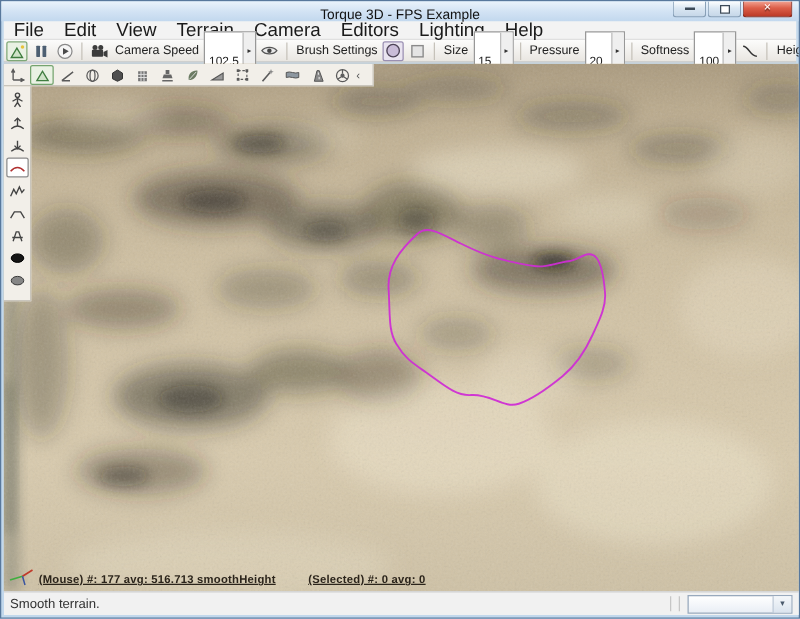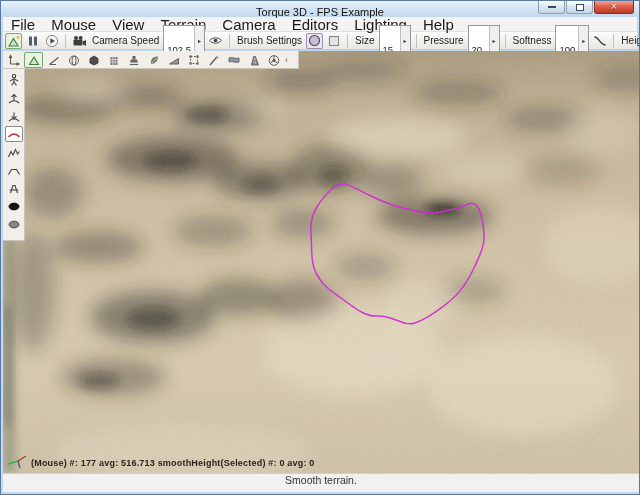--- a/index.html
+++ b/index.html
@@ -59,26 +59,26 @@
   .overflow{font-size:9px;color:#555;margin-left:1px;}
   
   .vstrip{position:absolute;left:0;top:18px;width:22px;height:172px;background:#f2efe9;
     border-right:1px solid #c9c5bc;border-bottom:1px solid #c9c5bc;
     display:flex;flex-direction:column;align-items:center;gap:2px;padding:3px 0;z-index:10;}
   .vtool{width:18px;height:16px;display:flex;align-items:center;justify-content:center;
     border:1px solid transparent;border-radius:2px;}
   .vtool.vsel{background:#fff;border-color:#8a8a8a;}
   
   .gizmo{position:absolute;left:3px;bottom:3px;z-index:11;}
-  .vstats{position:absolute;left:28px;bottom:5px;z-index:11;display:flex;
-    font-size:9px;font-weight:bold;color:#2b241b;letter-spacing:.2px;}
+  .vstats{position:absolute;left:28px;bottom:5px;z-index:11;display:flex;gap:26px;
+    font-size:9px;font-weight:bold;color:#2b241b;letter-spacing:.2px;text-decoration:underline;}
   
   .statusbar{position:absolute;left:2px;top:472px;width:636px;height:19px;
     background:#f1f1f1;border-top:1px solid #cfcfcf;display:flex;align-items:center;
-    font-size:10.5px;color:#333;padding:0 5px;gap:6px;flex-direction:column;}
+    font-size:10.5px;color:#333;padding:0 5px;gap:6px;}
   .status-msg{flex:1;}
   .ssep{width:1px;height:12px;background:#c6c6c6;}
   .status-stats{padding:0 8px;}
   .combo{width:84px;height:15px;border:1px solid #98a9bd;display:flex;align-items:center;
     background:linear-gradient(#ffffff,#e9eef5);}
   .combo .cval{flex:1;padding:0 3px;font-size:10px;}
   .combo .carr{width:15px;height:100%;border-left:1px solid #bcc8d6;display:flex;
     align-items:center;justify-content:center;font-size:7px;color:#49596b;
     background:linear-gradient(#f4f7fa,#dbe4ee);}
   svg{display:block;}
@@ -101,21 +101,21 @@
     <div class="wbtn max">
         <span class="glyph-max"></span>
       </div>
     <div class="wbtn close">
         <span>×</span>
       </div>
   </div>
 
   <div class="menubar">
     <span class="menu-item">File</span>
-    <span class="menu-item">Mouse</span>
+    <span class="menu-item">Edit</span>
     <span class="menu-item">View</span>
     <span class="menu-item">Terrain</span>
     <span class="menu-item">Camera</span>
     <span class="menu-item">Editors</span>
     <span class="menu-item">Lighting</span>
     <span class="menu-item">Help</span>
   </div>
 
   <div class="toolbar">
     <div class="tbtn tsel">

